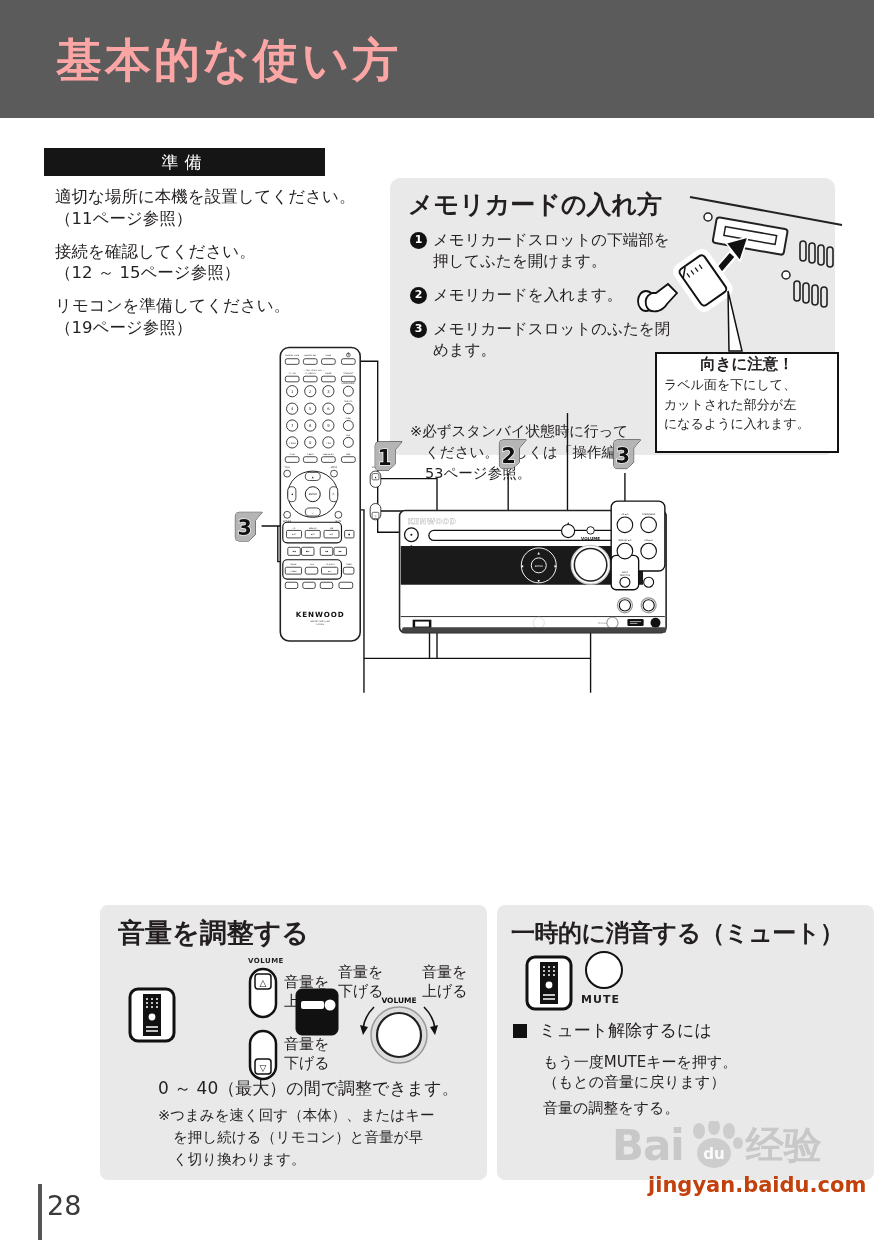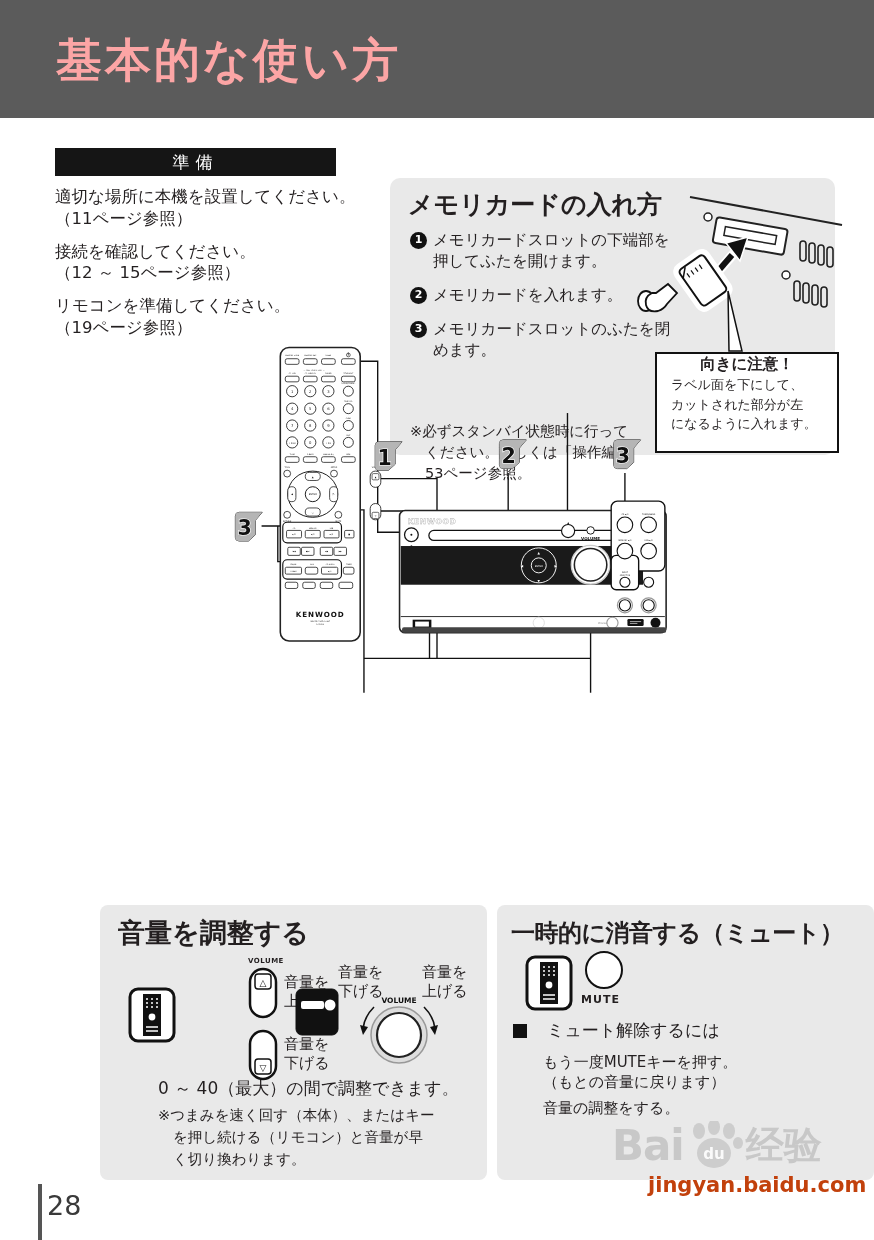--- a/index.html
+++ b/index.html
@@ -4,55 +4,55 @@
 <style>
   html,body{margin:0;padding:0;}
   body{width:874px;height:1240px;position:relative;background:#fff;
        font-family:"DejaVu Sans","Liberation Sans",sans-serif;color:#231f20;overflow:hidden;}
   .abs{position:absolute;}
   
   .header{left:0;top:0;width:874px;height:118px;background:#5b5b5b;}
   .header h1{margin:0;position:absolute;left:56px;top:30px;font-size:46px;font-weight:900;
              color:#fca5a5;letter-spacing:3px;}
   
-  .prep-bar{left:55px;top:148px;width:281px;height:28px;background:#151515;color:#fff;
+  .prep-bar{left:44px;top:148px;width:281px;height:28px;background:#151515;color:#fff;
             font-size:17px;display:flex;align-items:center;justify-content:center;letter-spacing:6px;}
   .prep-list{left:55px;top:186px;width:330px;}
   .prep-item{margin-bottom:11px;font-size:16.5px;line-height:1.32;}
   
   .mem-box{left:390px;top:178px;width:445px;height:277px;background:#e9e9e9;border-radius:10px;}
   .mem-title{position:absolute;left:18px;top:10px;font-size:25px;font-weight:900;}
   .mem-steps{position:absolute;left:20px;top:52px;width:272px;}
   .mem-step{display:flex;gap:6px;margin-bottom:13px;font-size:15.5px;line-height:1.35;}
   .step-num{flex:none;width:17px;height:17px;border-radius:50%;background:#111;color:#fff;
             font-size:11px;font-weight:700;display:flex;align-items:center;justify-content:center;margin-top:2px;}
   .mem-note{position:absolute;left:20px;top:243px;width:272px;font-size:14.5px;line-height:1.45;}
   .mem-note .cont{padding-left:15px;}
   .caution{position:absolute;left:265px;top:174px;width:180px;height:97px;background:#fff;
            border:2px solid #111;}
   .caution-title{text-align:center;font-weight:900;font-size:15.5px;margin-top:0;}
-  .caution-line{font-size:13px;line-height:1.5;padding:0 14px;}
+  .caution-line{font-size:13px;line-height:1.5;padding:0 7px;}
   .card-art{position:absolute;left:240px;top:7px;width:215px;height:170px;overflow:visible;}
   
   .diagram{left:0;top:340px;width:874px;height:565px;}
   
   .vol-box{left:100px;top:905px;width:387px;height:275px;background:#e9e9e9;border-radius:8px;}
   .vol-title{position:absolute;left:18px;top:10px;font-size:27px;font-weight:900;}
   .mini{position:absolute;overflow:visible;}
   .jp-small{position:absolute;font-size:15px;line-height:1.28;width:52px;}
   .tiny-cap{position:absolute;font-size:7px;font-weight:700;letter-spacing:.5px;}
   .range-text{position:absolute;left:58px;top:172px;font-size:17px;}
   .vol-note{position:absolute;left:58px;top:200px;font-size:14.5px;line-height:1.5;}
   .vol-note .cont{padding-left:15px;}
   .mute-box{left:497px;top:905px;width:377px;height:275px;background:#e9e9e9;border-radius:8px;}
   .mute-title{position:absolute;left:14px;top:12px;font-size:24px;font-weight:900;letter-spacing:-.5px;}
   .mute-circle{position:absolute;left:88px;top:46px;width:34px;height:34px;border:2.5px solid #111;
                border-radius:50%;background:#fff;}
   .mute-cap{position:absolute;left:84px;top:88px;font-size:11px;font-weight:700;letter-spacing:1px;}
-  .unmute-head{position:absolute;left:16px;top:114px;font-size:17px;display:flex;align-items:center;gap:20px;}
+  .unmute-head{position:absolute;left:16px;top:114px;font-size:17px;display:flex;align-items:center;gap:12px;}
   .sq{width:14px;height:14px;background:#111;display:inline-block;}
   .mute-line{position:absolute;left:46px;font-size:15px;}
   
   .wm{left:612px;top:1120px;width:260px;color:#c8c8c8;}
   .wm-row{display:flex;align-items:center;gap:2px;}
   .wm-bai{font-size:42px;font-weight:900;letter-spacing:-1px;}
   .wm-cn{font-size:38px;font-weight:900;}
   .wm-url{font-size:21px;color:#c2410c;font-weight:700;margin-top:2px;margin-left:36px;}
   
   .pagebar{left:38px;top:1184px;width:4px;height:56px;background:#555;}

